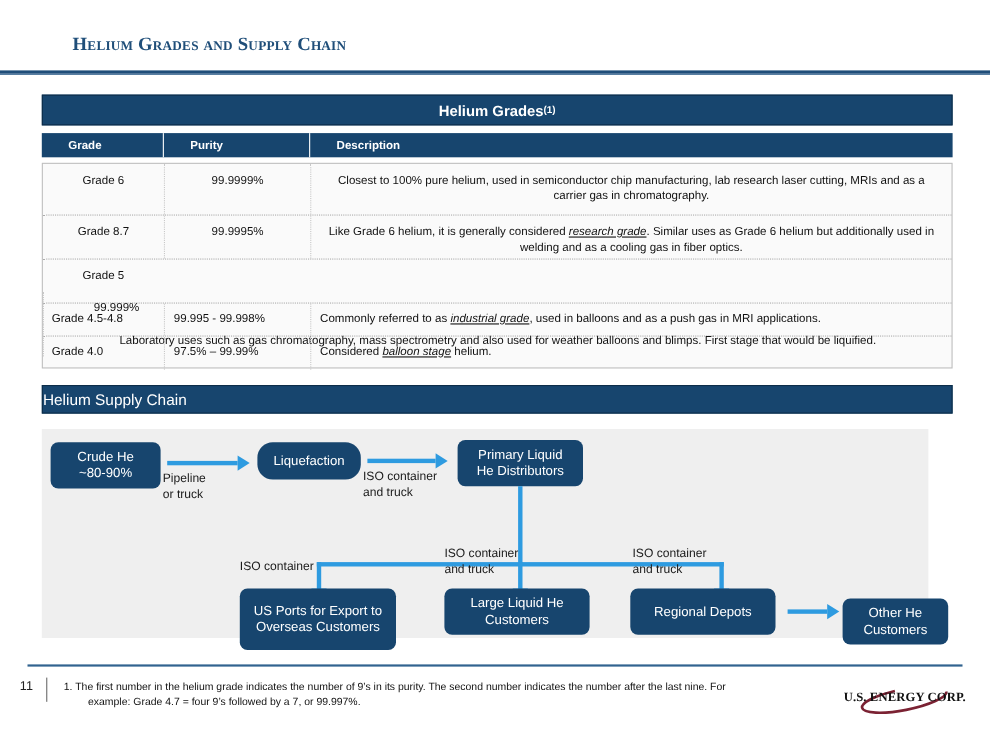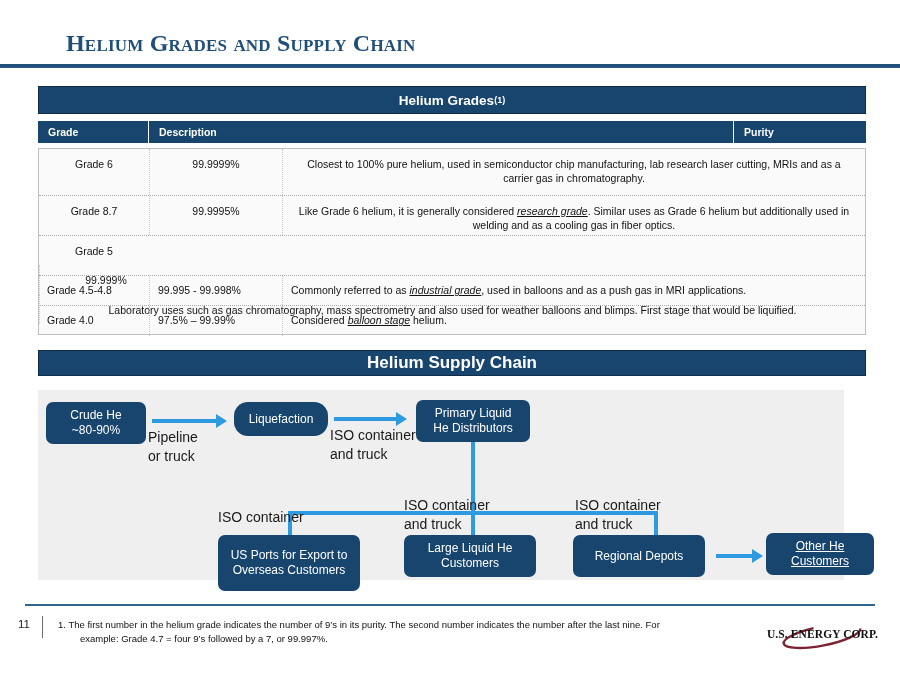--- a/index.html
+++ b/index.html
@@ -8,21 +8,21 @@
     background: #ffffff;
     font-family: "Liberation Sans", sans-serif;
     overflow: hidden;
   }
   #slide { position: relative; width: 900px; height: 675px; background: #fff; }
 
   
   .slide-title {
     position: absolute; left: 66px; top: 30px;
     font-family: "Liberation Serif", serif;
-    font-size: 24px; font-weight: bold;
+    font-size: 17px; font-weight: bold;
     color: #1F4E79;
     letter-spacing: .2px;
     font-variant: small-caps;
     white-space: nowrap;
   }
   .title-rule {
     position: absolute; left: 0; top: 64px; width: 900px; height: 3px;
     background: #1F4E79;
   }
   .title-rule-thin {
@@ -37,21 +37,21 @@
     display: flex; align-items: center; justify-content: center;
     color: #fff; font-size: 13.5px; font-weight: bold;
   }
   .grades-banner sup { font-size: 9px; font-weight: bold; vertical-align: super; }
 
   .grades-head {
     position: absolute; left: 38px; top: 121px; width: 828px; height: 22px;
     background: #17456E; display: flex; align-items: center;
     color: #fff; font-size: 10.5px; font-weight: bold;
   }
-  .grades-head .c { padding-left: 10px; height: 100%; display: flex; align-items: center; }
+  .grades-head .c { padding-left: 24px; height: 100%; display: flex; align-items: center; }
   .c-grade { width: 110px; }
   .c-purity { width: 133px; border-left: 1.5px solid #ffffff; }
   .c-desc   { flex: 1; border-left: 1.5px solid #ffffff; }
 
   .grades-body {
     position: absolute; left: 38px; top: 148px; width: 828px; height: 187px;
     background: #FAFAFA; border: 1px solid #BFBFBF;
   }
   .grow { display: flex; border-bottom: 1px dotted #ABABAB; min-height: 30px; }
   .grow:last-child { border-bottom: none; }
@@ -65,36 +65,36 @@
   .r4 { height: 30px; }
   .r5 { height: 28px; }
   .r1 .cell, .r2 .cell, .r3 .cell { padding-top: 8px; text-align: center; }
   .r4 .cell, .r5 .cell { padding-top: 7px; }
   .em { font-style: italic; text-decoration: underline; }
 
   
   .chain-banner {
     position: absolute; left: 38px; top: 350px; width: 828px; height: 26px;
     background: #17456E; border: 1px solid #0d2d49;
-    display: flex; align-items: center; justify-content: center;
-    color: #fff; font-size: 17px; font-weight: bold;
+    display: flex; align-items: center; justify-content: flex-start;
+    color: #fff; font-size: 14px; font-weight: normal;
   }
   .chain-panel {
     position: absolute; left: 38px; top: 390px; width: 806px; height: 190px;
     background: #EFEFEF;
   }
   .node {
     position: absolute;
     background: #17456E; border-radius: 7px;
     color: #fff; font-size: 12px; line-height: 1.25;
     display: flex; align-items: center; justify-content: center; text-align: center;
     padding: 4px 6px;
   }
   .flabel {
-    position: absolute; font-size: 14px; color: #1a1a1a; line-height: 1.35;
+    position: absolute; font-size: 11px; color: #1a1a1a; line-height: 1.35;
   }
   .arrow-h { position: absolute; height: 4px; background: #2E9BE0; }
   .arrow-v { position: absolute; width: 4px; background: #2E9BE0; }
   .head-r {
     position: absolute; width: 0; height: 0;
     border-top: 7px solid transparent; border-bottom: 7px solid transparent;
     border-left: 11px solid #2E9BE0;
   }
   .head-d {
     position: absolute; width: 0; height: 0;
@@ -141,22 +141,22 @@
   <div class="title-rule"></div>
   <div class="title-rule-thin"></div>
 
   <div class="grades-banner">
     <span>Helium Grades</span>
     <sup>(1)</sup>
   </div>
 
   <div class="grades-head">
     <div class="c c-grade">Grade</div>
+    <div class="c c-purity">Purity</div>
     <div class="c c-desc">Description</div>
-    <div class="c c-purity">Purity</div>
   </div>
 
   <div class="grades-body">
 
     <div class="grow r1">
       <div class="cell cell-grade">Grade 6</div>
       <div class="cell cell-purity">99.9999%</div>
       <div class="cell cell-desc"><span>Closest to 100% pure helium, used in semiconductor chip manufacturing, lab research laser cutting, MRIs and as a carrier gas in chromatography.</span></div>
     </div>
 
@@ -255,21 +255,21 @@
         <span>Large Liquid He</span><br>
         <span>Customers</span>
       </span>
     </div>
 
     <div class="node" style="left:535px; top:145px; width:132px; height:42px;">Regional Depots</div>
 
     <div class="arrow-h" style="left:678px; top:164px; width:36px;"></div>
     <div class="head-r" style="left:714px; top:159px;"></div>
 
-    <div class="node" style="left:728px; top:143px; width:108px; height:42px;text-decoration:underline;">
+    <div class="node" style="left:728px; top:154px; width:96px; height:42px;">
       <span>
         <span>Other He</span><br>
         <span>Customers</span>
       </span>
     </div>
 
   </div>
 
   <div class="footer-rule"></div>
   <div class="page-num">11</div>

